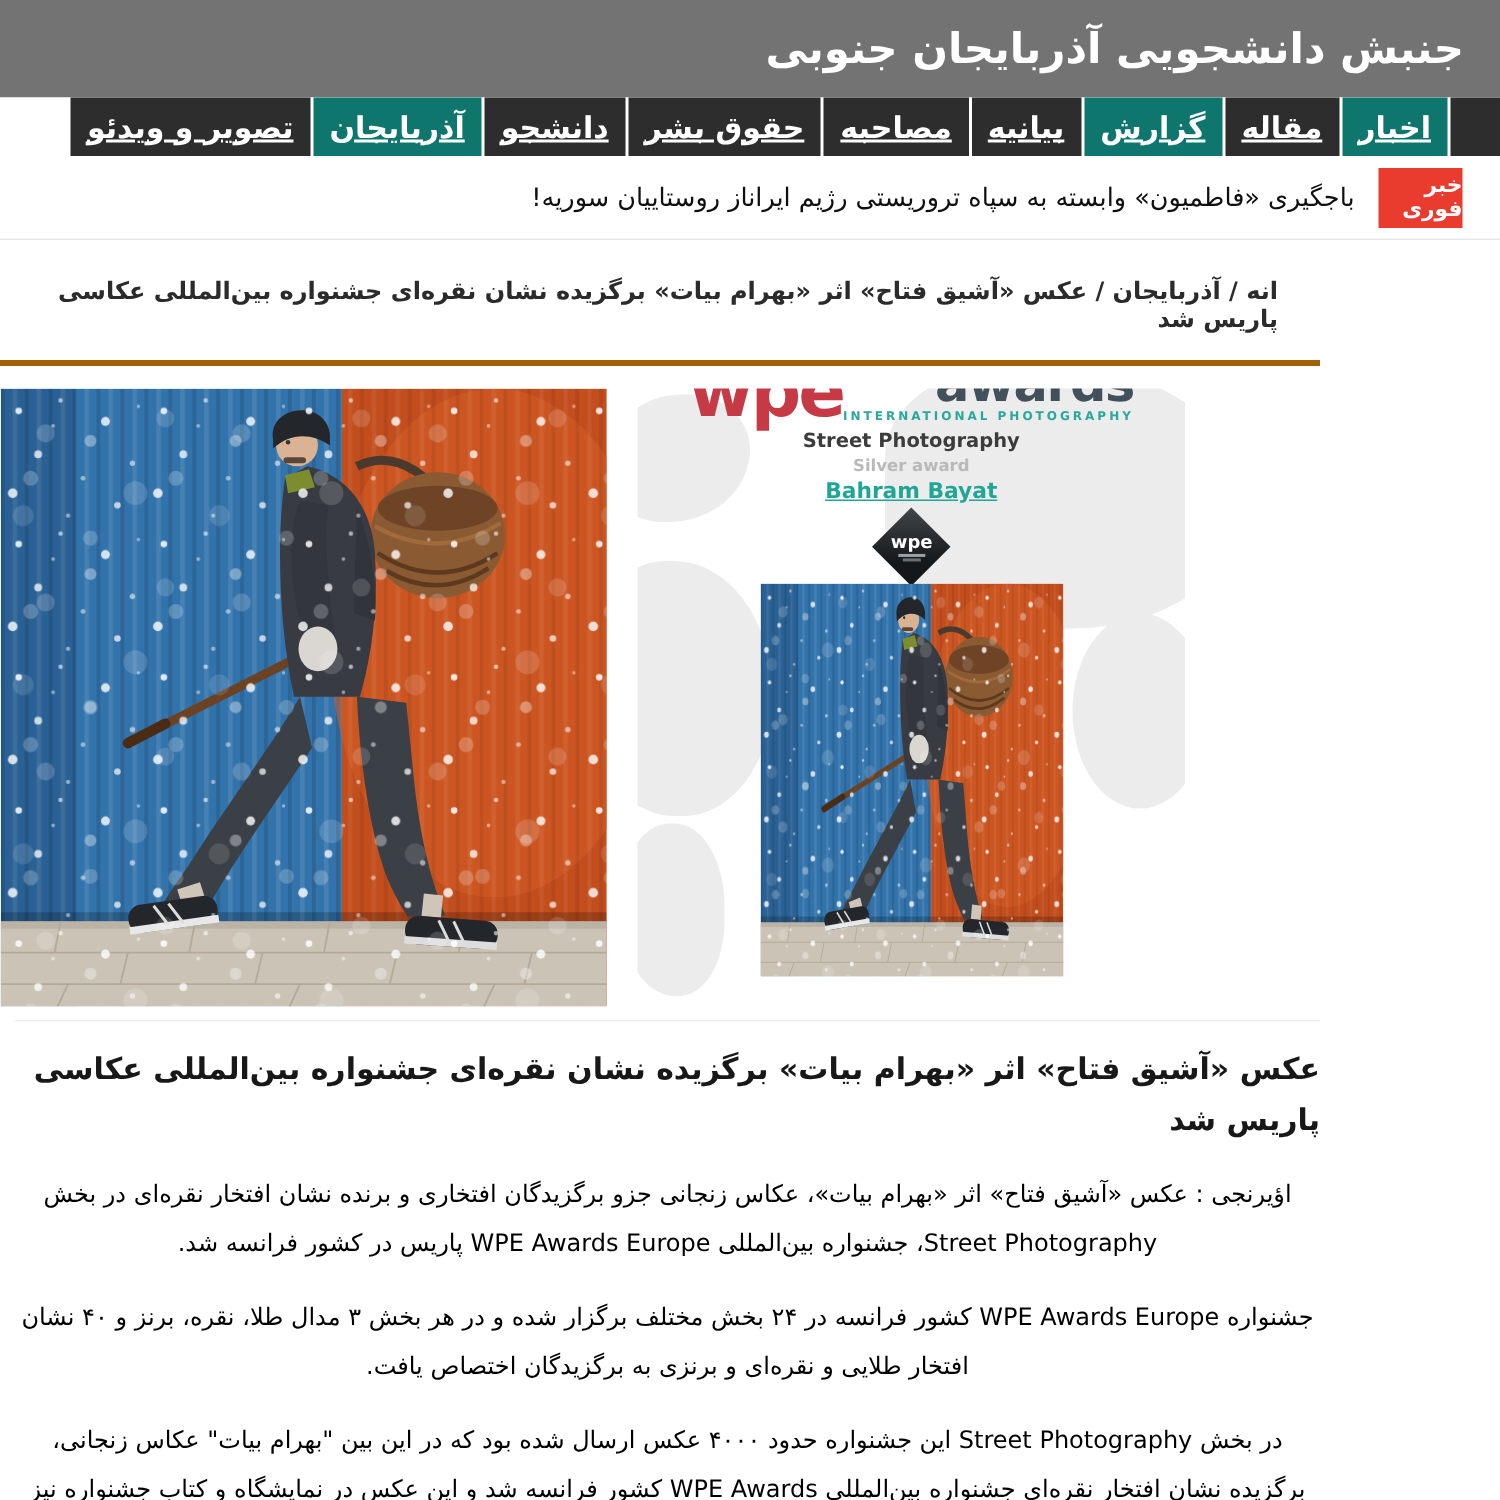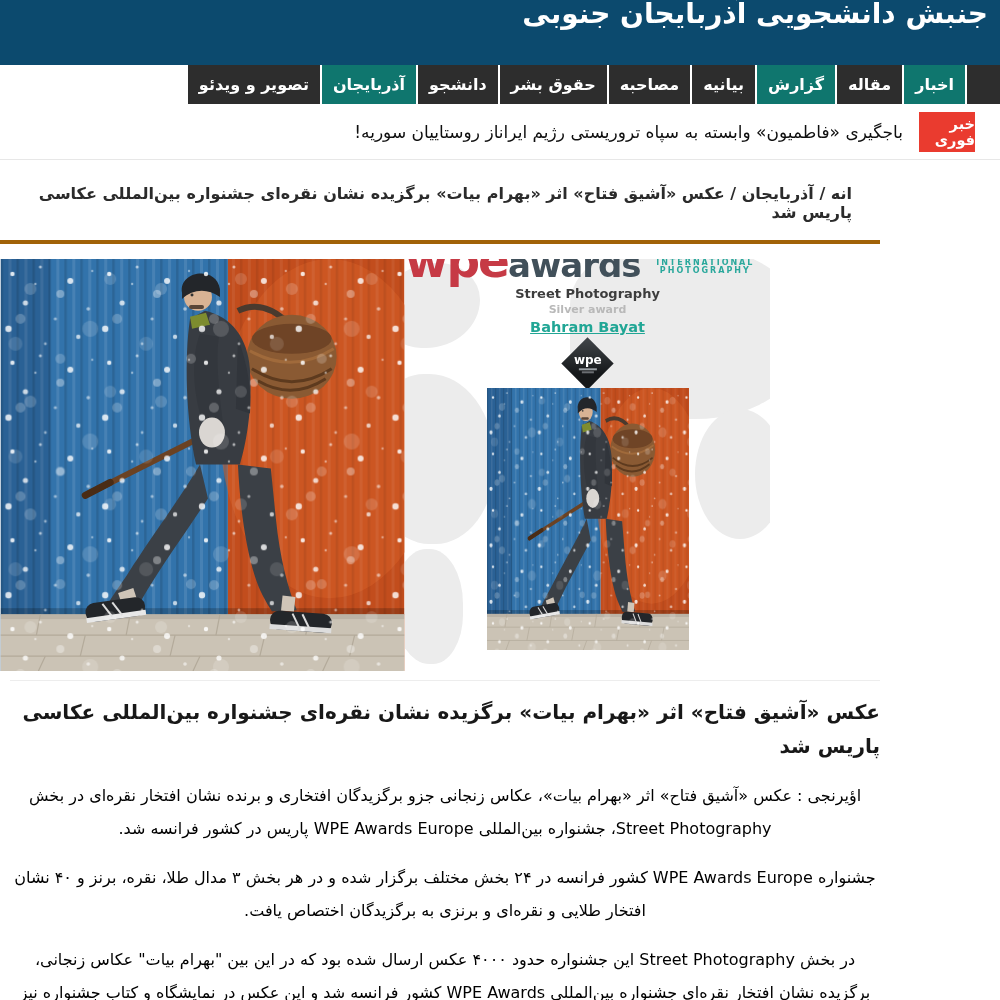--- a/index.html
+++ b/index.html
@@ -1,54 +1,54 @@
 <!DOCTYPE html>
 <html dir="rtl" lang="fa"><head>
 <meta charset="utf-8">
 <style>
   * { margin:0; padding:0; box-sizing:border-box; }
   html,body { background:#fff; }
   body { font-family:"DejaVu Sans", sans-serif; }
   .page { position:relative; width:1000px; height:1000px; overflow:hidden; background:#fff; margin:0; }
 
   
-  .site-header { height:65px; background:#0c4a6e; display:flex; align-items:flex-start; padding:0 12px; }
+  .site-header { height:65px; background:#737373; display:flex; align-items:center; padding:0 24px; }
   .site-title { color:#fff; font-size:28px; font-weight:bold; letter-spacing:0; line-height:1; }
 
   
   .nav { height:39px; background:#fff; display:flex; direction:rtl; align-items:stretch; gap:2px; padding-left:378px; }
   .nav::before { content:""; width:33px; background:#2d2d2d; flex:0 0 auto; }
   .nav::after  { content:""; flex:1 1 auto; background:#2d2d2d; }
-  .nav-item { background:#2d2d2d; color:#fff; font-size:16px; font-weight:bold;
-              display:flex; align-items:center; padding:0 11px; white-space:nowrap; cursor:pointer; }
+  .nav-item { background:#2d2d2d; color:#fff; font-size:20px; font-weight:bold;
+              display:flex; align-items:center; padding:0 11px; white-space:nowrap; cursor:pointer;text-decoration:underline; }
   .nav-item.active { background:#0f766e; }
 
   
   .breaking { height:56px; border-bottom:1px solid #e7e7e7; display:flex; align-items:center;
               direction:rtl; padding:0 25px 0 0; gap:16px; background:#fff; }
   .breaking-label { width:56px; height:40px; background:#ea3b2f; color:#fff; font-size:14.5px; font-weight:bold;
                     display:flex; align-items:center; justify-content:center; flex:0 0 auto; }
   .breaking-headline { font-size:17px; color:#0f0f0f; text-decoration:none; }
 
   
   .crumbs-wrap { margin-right:120px; border-bottom:4px solid #a16207; padding:24px 28px 18px 0; }
   .crumbs { font-size:16px; font-weight:bold; color:#2b2b2b; }
 
   
-  .media-row { direction:ltr; display:flex; margin:15px 8px 0 0; margin-right:120px;  }
+  .media-row { direction:ltr; display:flex; gap:20px; margin:15px 8px 0 0; margin-right:120px;  }
   .photo-main { width:405px; height:412px; display:block; flex:0 0 auto; }
 
   
   .poster { position:relative; width:365px; height:412px; background:#fff; overflow:hidden;
             direction:ltr; text-align:center; flex:0 0 auto; }
   .map-shape { position:absolute; background:#ececec; z-index:0; }
   .poster > .pz { position:relative; z-index:1; }
   .wpe-logo { margin-top:-18px; display:flex; justify-content:center; align-items:flex-end; line-height:1; }
   .wpe-main { color:#c63a45; font-size:47px; font-weight:bold; letter-spacing:-2px; line-height:.85; }
-  .wpe-col { display:flex; flex-direction:row; align-items:center; }
+  .wpe-col { display:flex; flex-direction:column; align-items:flex-end; }
   .wpe-secondary { color:#41505a; font-size:34px; font-weight:bold; letter-spacing:-1px; line-height:.9; }
   .wpe-tagline { color:#2aa89c; font-size:8px; font-weight:bold; letter-spacing:2px; margin-top:2px; }
   .p-cat { margin-top:5px; font-size:13px; font-weight:bold; color:#3c3c3c; }
   .p-award { margin-top:2px; font-size:11px; font-weight:bold; color:#b9b9b9; }
   .p-winner { margin-top:3px; font-size:14.5px; font-weight:bold; color:#21a695;text-decoration:underline; }
   .badge { width:37px; height:37px; margin:10px auto 0; transform:rotate(45deg);
            background:linear-gradient(135deg,#42464a 0%,#15181a 70%); display:flex; align-items:center; justify-content:center; }
   .badge-inner { transform:rotate(-45deg); display:flex; flex-direction:column; align-items:center; }
   .badge-inner span { color:#fff; font-weight:bold; font-size:12px; line-height:1; }
   .badge-bar1 { width:18px; height:2px; background:#9aa0a5; margin-top:2px; }

